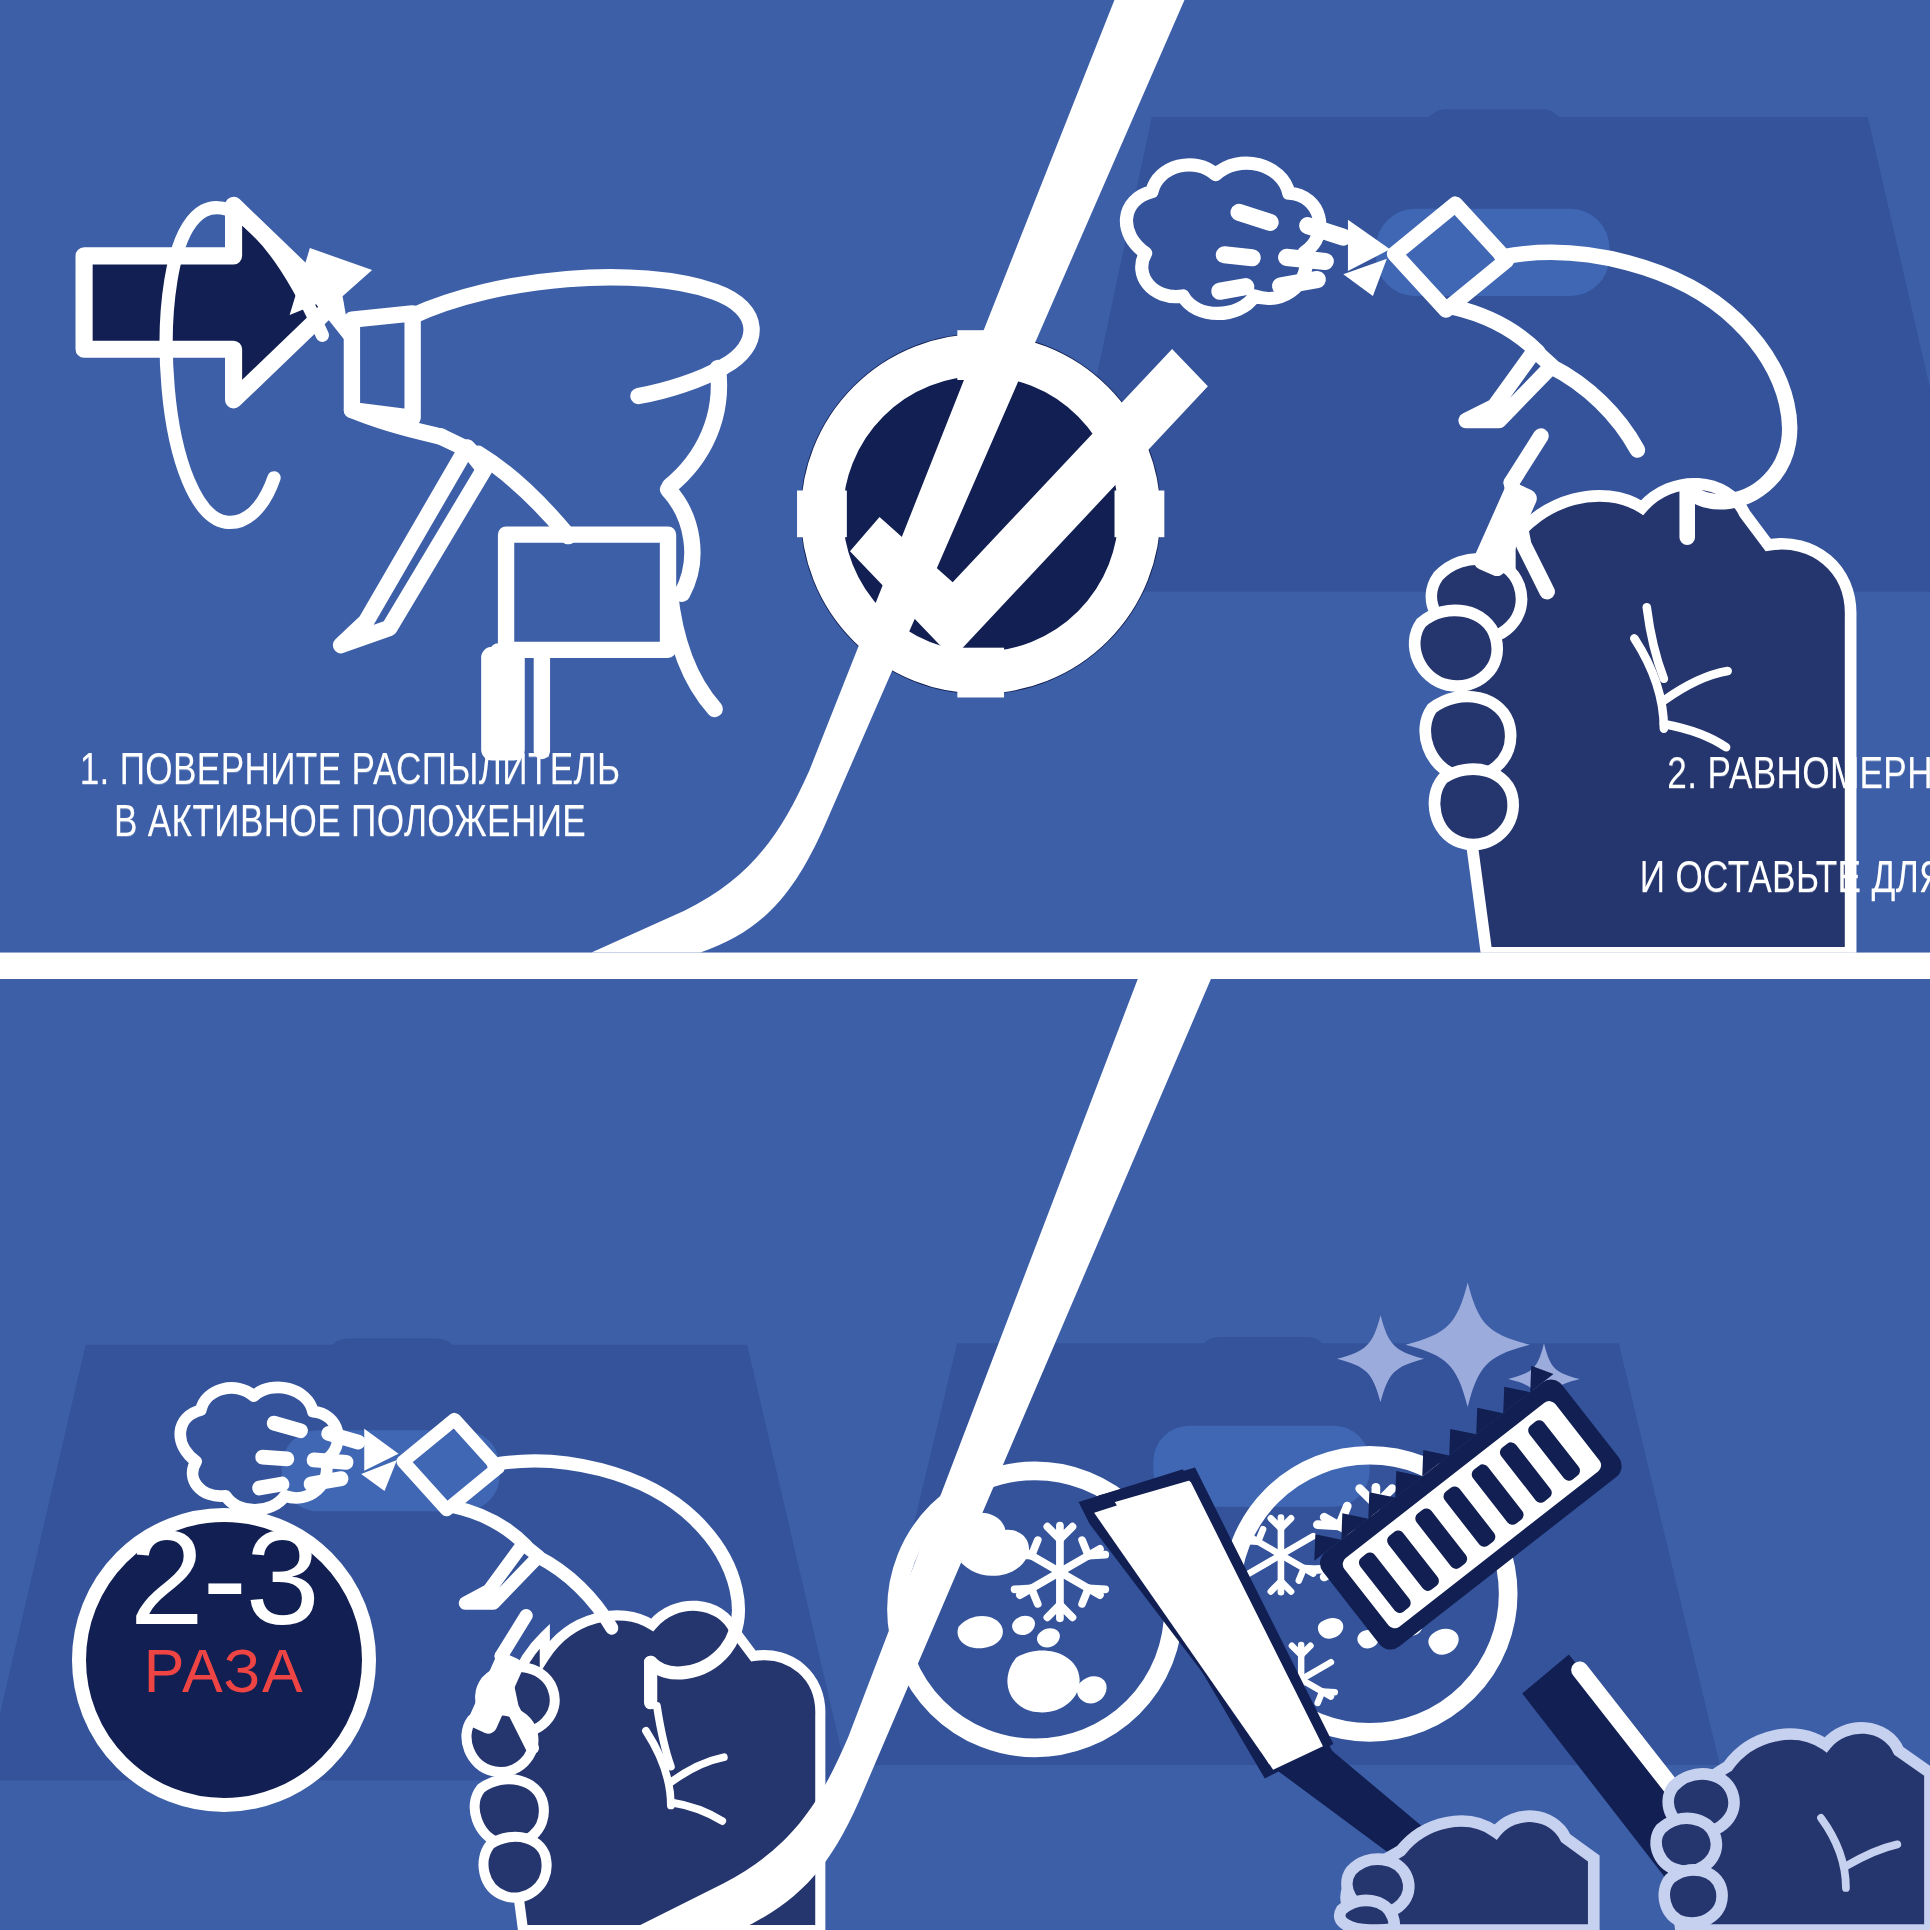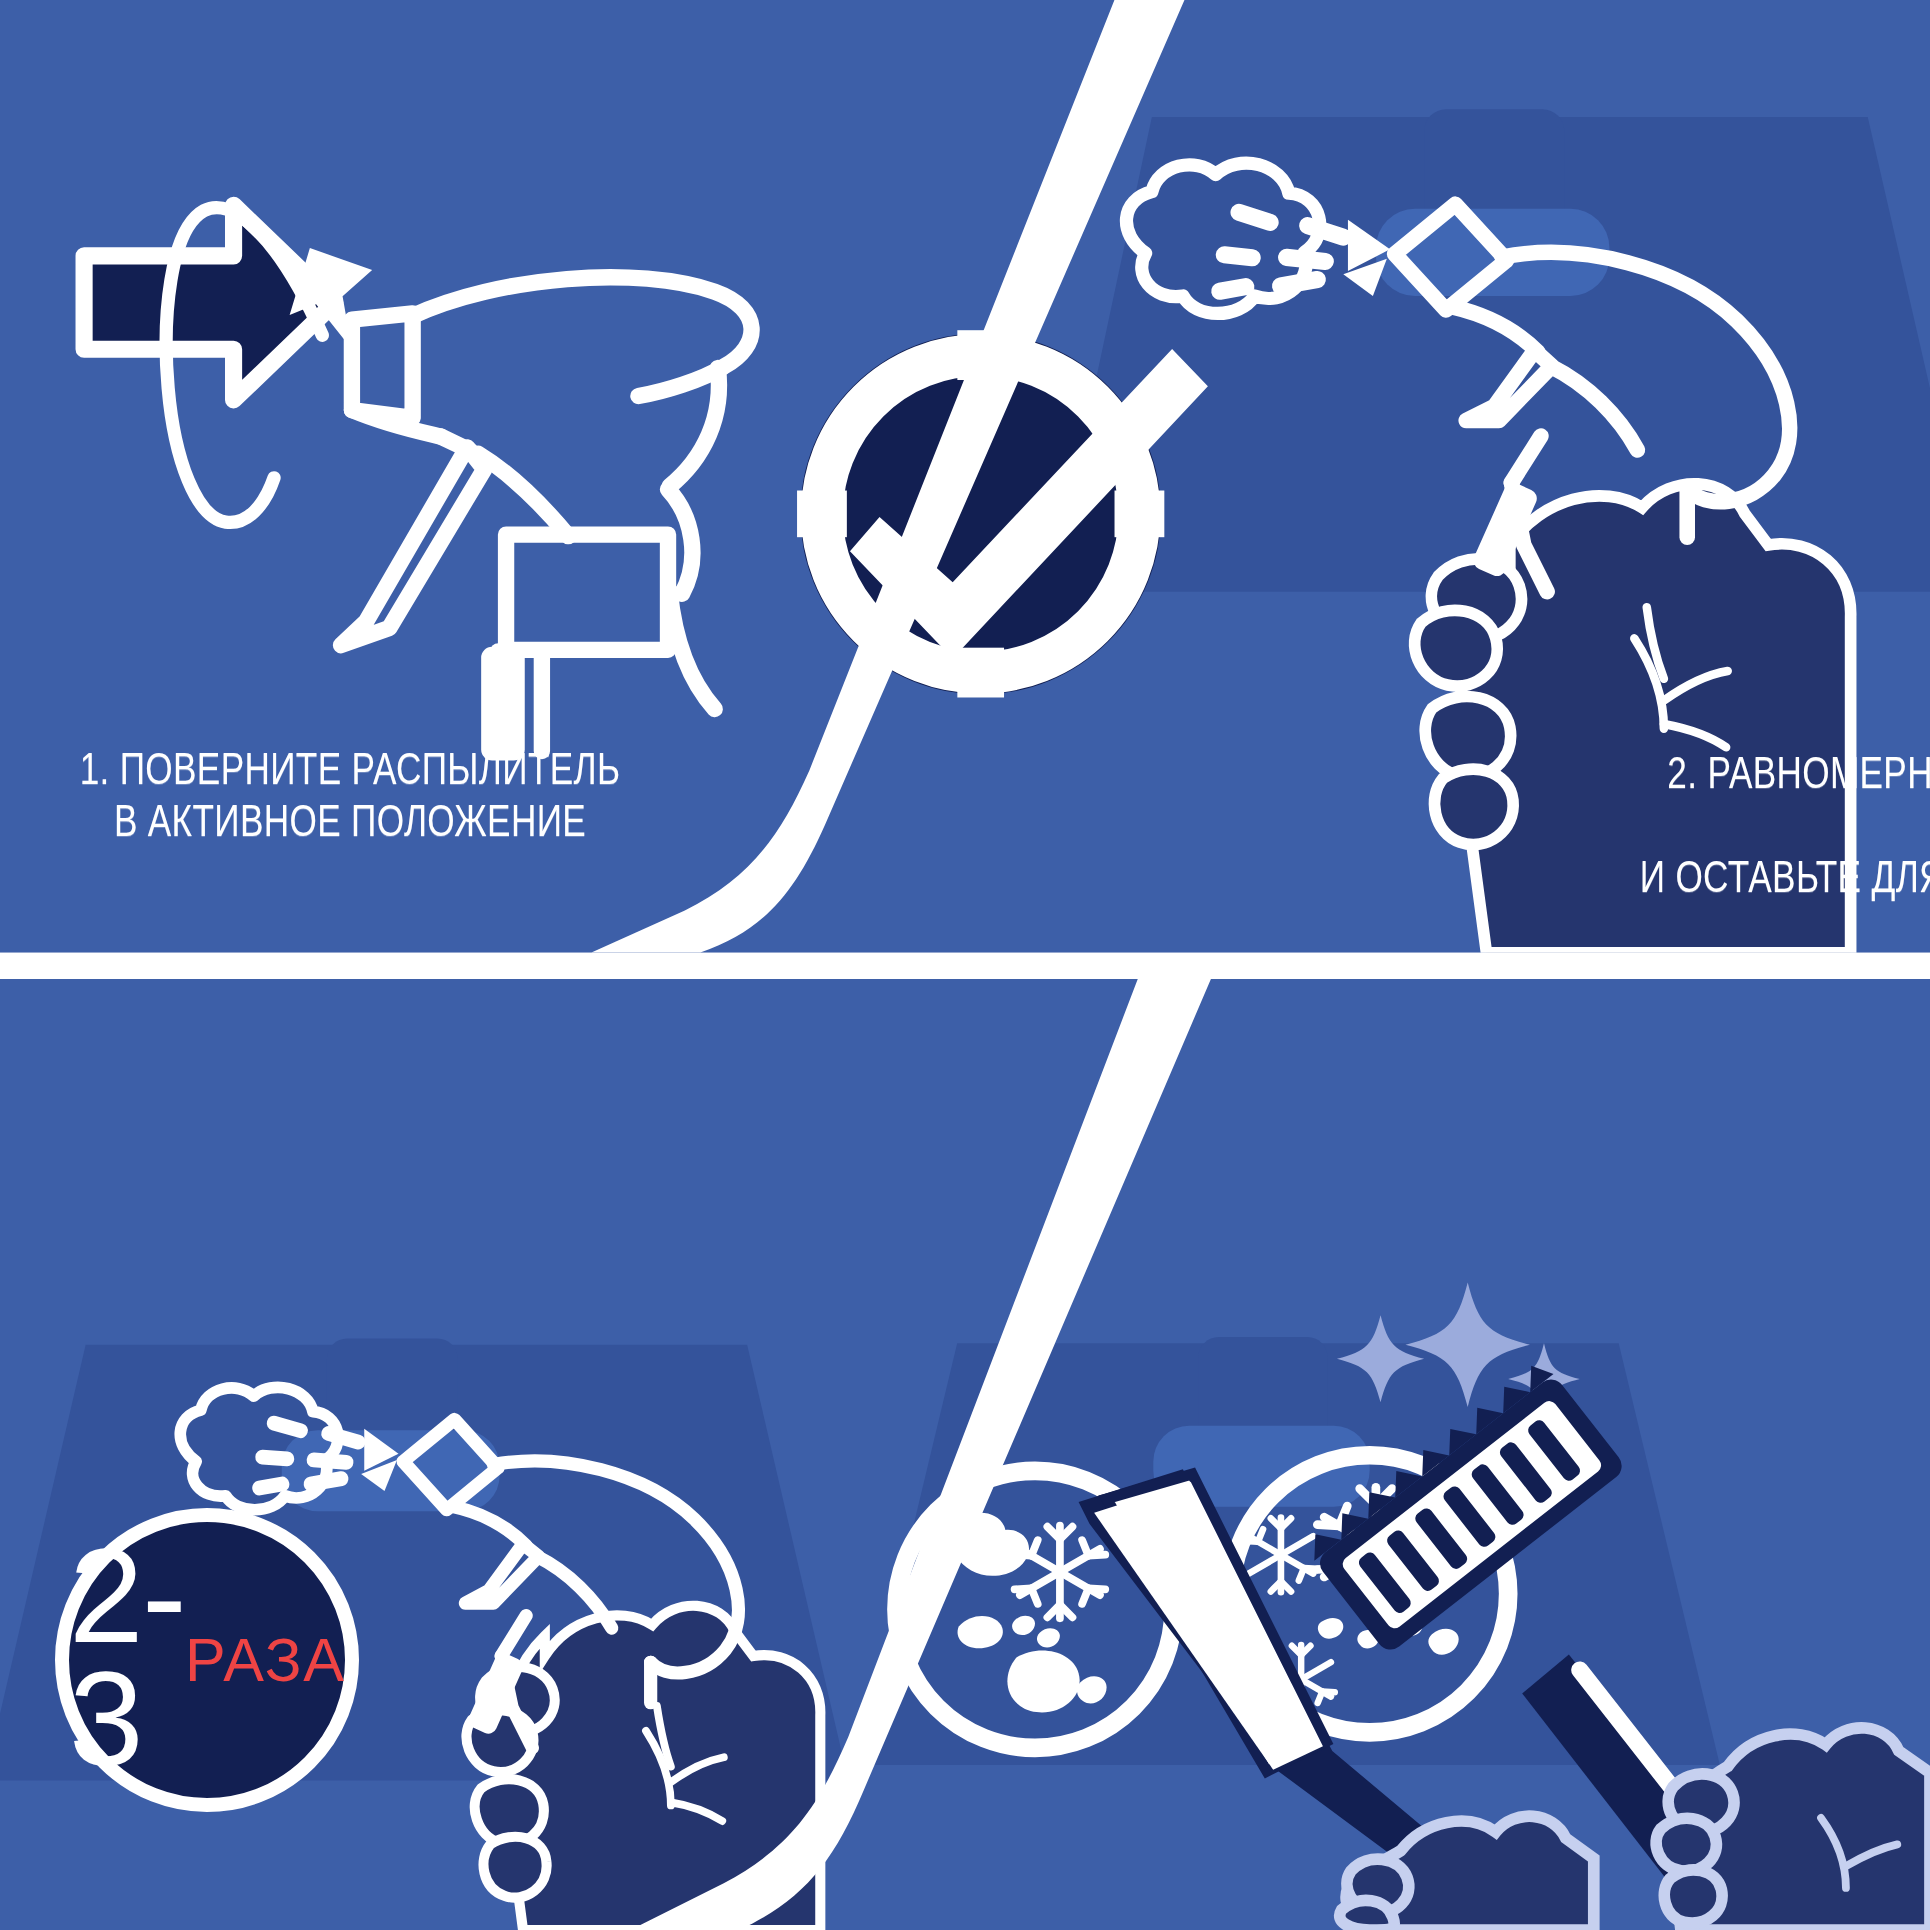--- a/index.html
+++ b/index.html
@@ -40,25 +40,25 @@
     transform:scaleX(0.80);
   }
   #cap2{
     left:809px;top:747px;width:1136px;
     text-align:center;font-size:44px;
     transform:scaleX(0.80);
   }
 
   
   #badge{
-    position:absolute;left:55px;top:1508px;
+    position:absolute;left:72px;top:1508px;
     width:304px;height:304px;border-radius:50%;
     background:#121f52;border:14px solid #ffffff;
     box-sizing:border-box;
-    display:flex;
+    display:flex;flex-direction:column;
     align-items:center;justify-content:flex-start;
   }
   #badge .big{
     color:#fff;font-size:134px;line-height:0.92;
     font-weight:400;letter-spacing:-1.6px;
     margin-top:-6.2px;
   }
   #badge .small{
     color:#ef4444;font-size:61px;line-height:1;
     font-weight:400;letter-spacing:1.6px;margin-top:1.6px;

